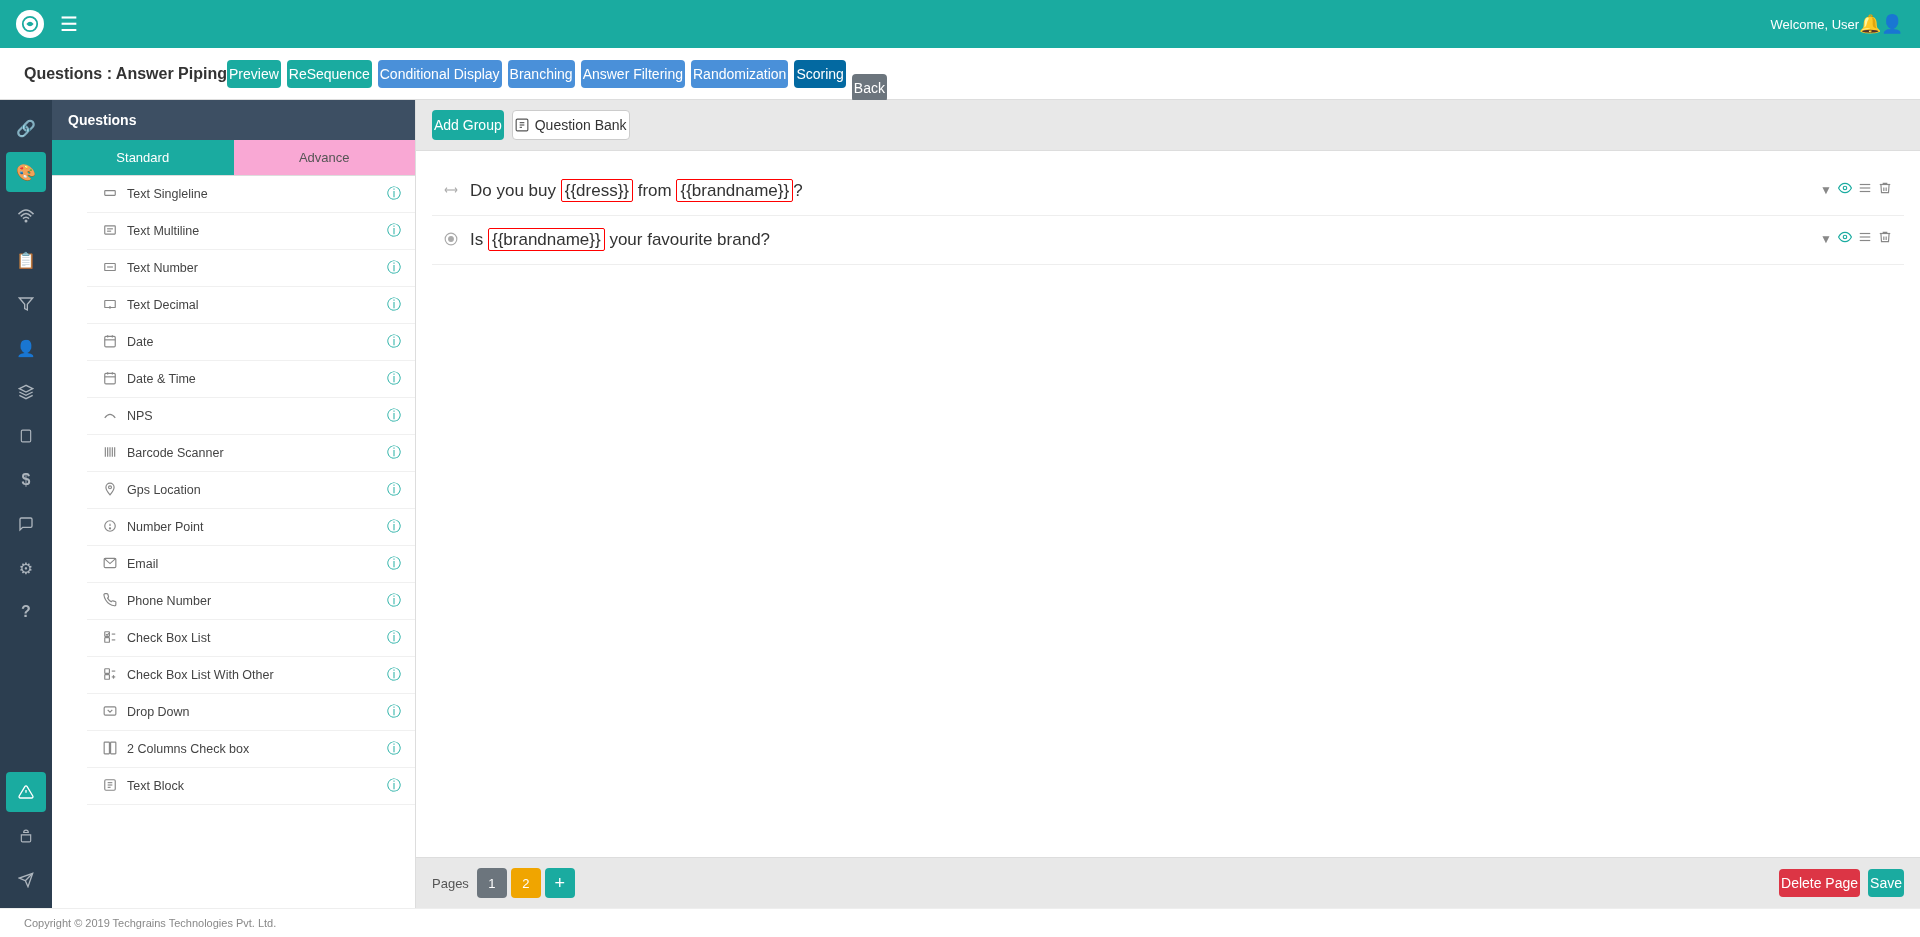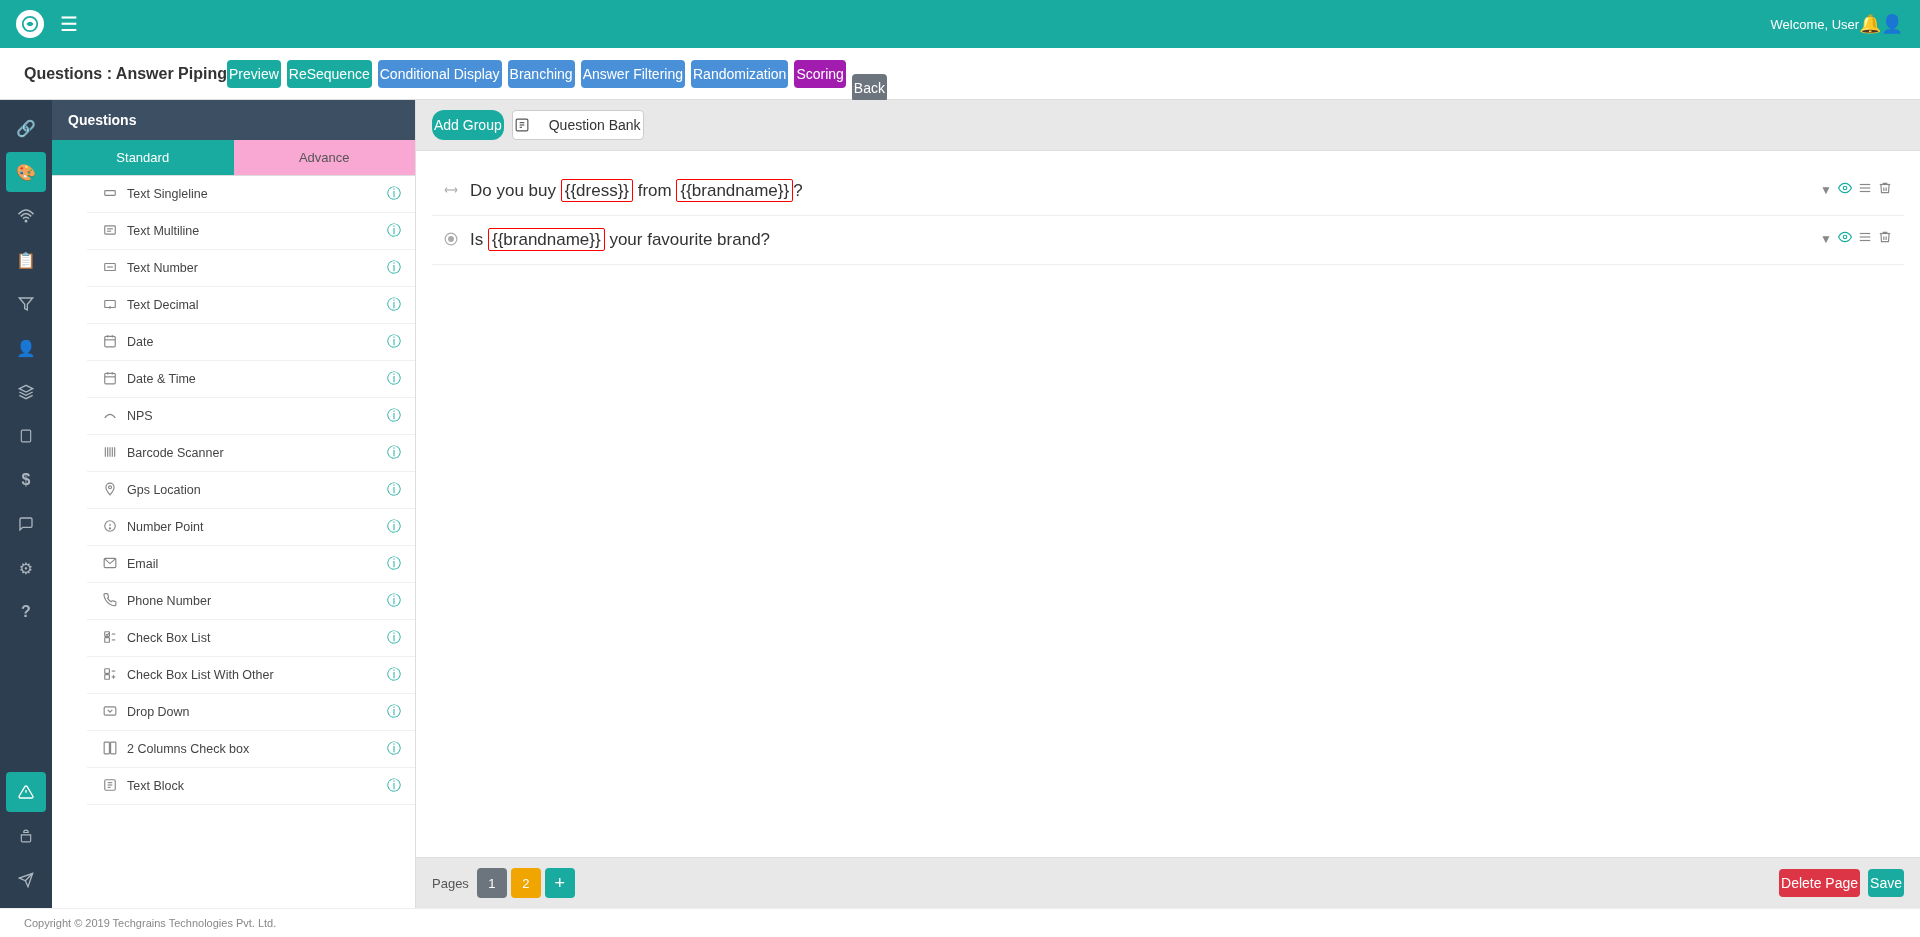--- a/index.html
+++ b/index.html
@@ -38,21 +38,21 @@
     .btn {
       padding: 6px 2px;
       border: none;
       border-radius: 4px;
       cursor: pointer;
       font-size: 14px;
       font-weight: 500;
     }
     .btn-teal { background: #1aaba0; color: white; }
     .btn-blue { background: #4a90d9; color: white; }
-    .btn-orange { background: #a21caf; color: white; }
+    .btn-orange { background: #0369a1; color: white; }
     .btn-gray { background: #6c757d; color: white; margin-top: 28px; }
     .btn-red { background: #dc3545; color: white; }
     .btn-outline { background: white; color: #333; border: 1px solid #ccc; }
 
     
     .main-layout {
       display: flex;
       flex: 1;
       overflow: hidden;
     }
@@ -495,22 +495,22 @@
               </svg></span>
         <span>Text Block</span>
       </div>
       <span class="info-icon">ⓘ</span>
     </div>
       </div>
   </div>
 
   <div class="content-area">
     <div class="content-toolbar">
-      <button class="btn btn-teal" style="display:flex;align-items:center;gap:6px;border-radius:12px;">Add Group</button>
-      <button class="btn btn-outline" style="display:flex;align-items:center;gap:20px;">
+      <button class="btn btn-teal" style="display:flex;align-items:center;gap:6px;">Add Group</button>
+      <button class="btn btn-outline" style="display:flex;align-items:center;gap:6px;">
         <svg width="14" height="14" viewBox="0 0 24 24" fill="none" stroke="#555" stroke-width="2">
             <rect x="2" y="2" width="20" height="20" rx="2"></rect>
             <line x1="8" y1="8" x2="16" y2="8"></line>
             <line x1="8" y1="12" x2="16" y2="12"></line>
             <line x1="8" y1="16" x2="12" y2="16"></line>
           </svg>
         <span>Question Bank</span>
       </button>
     </div>
 

